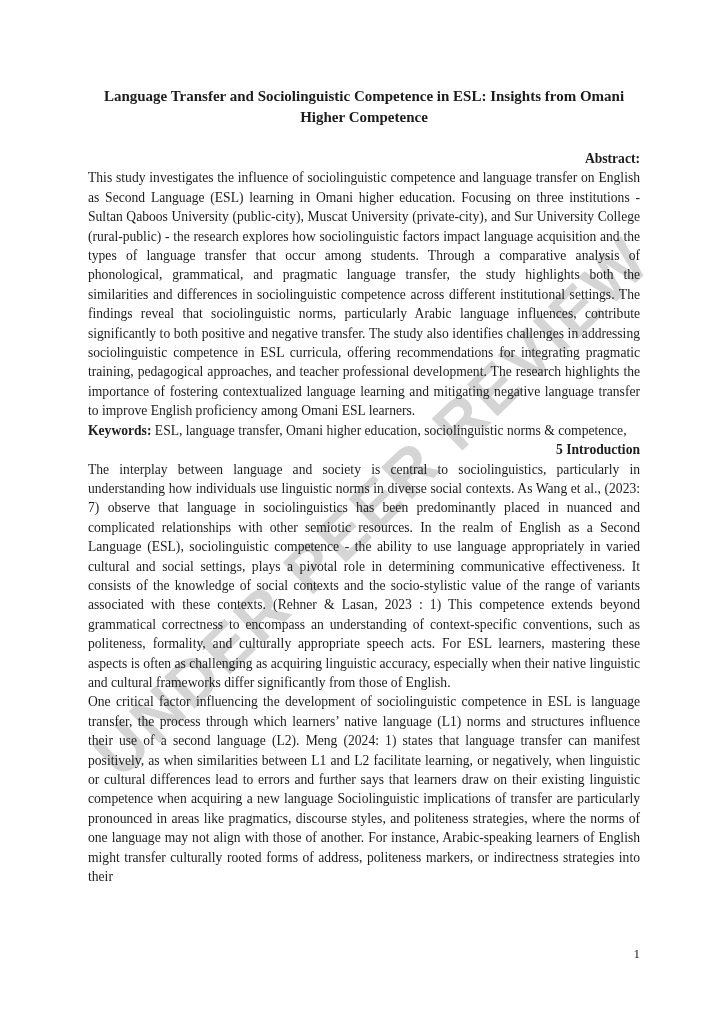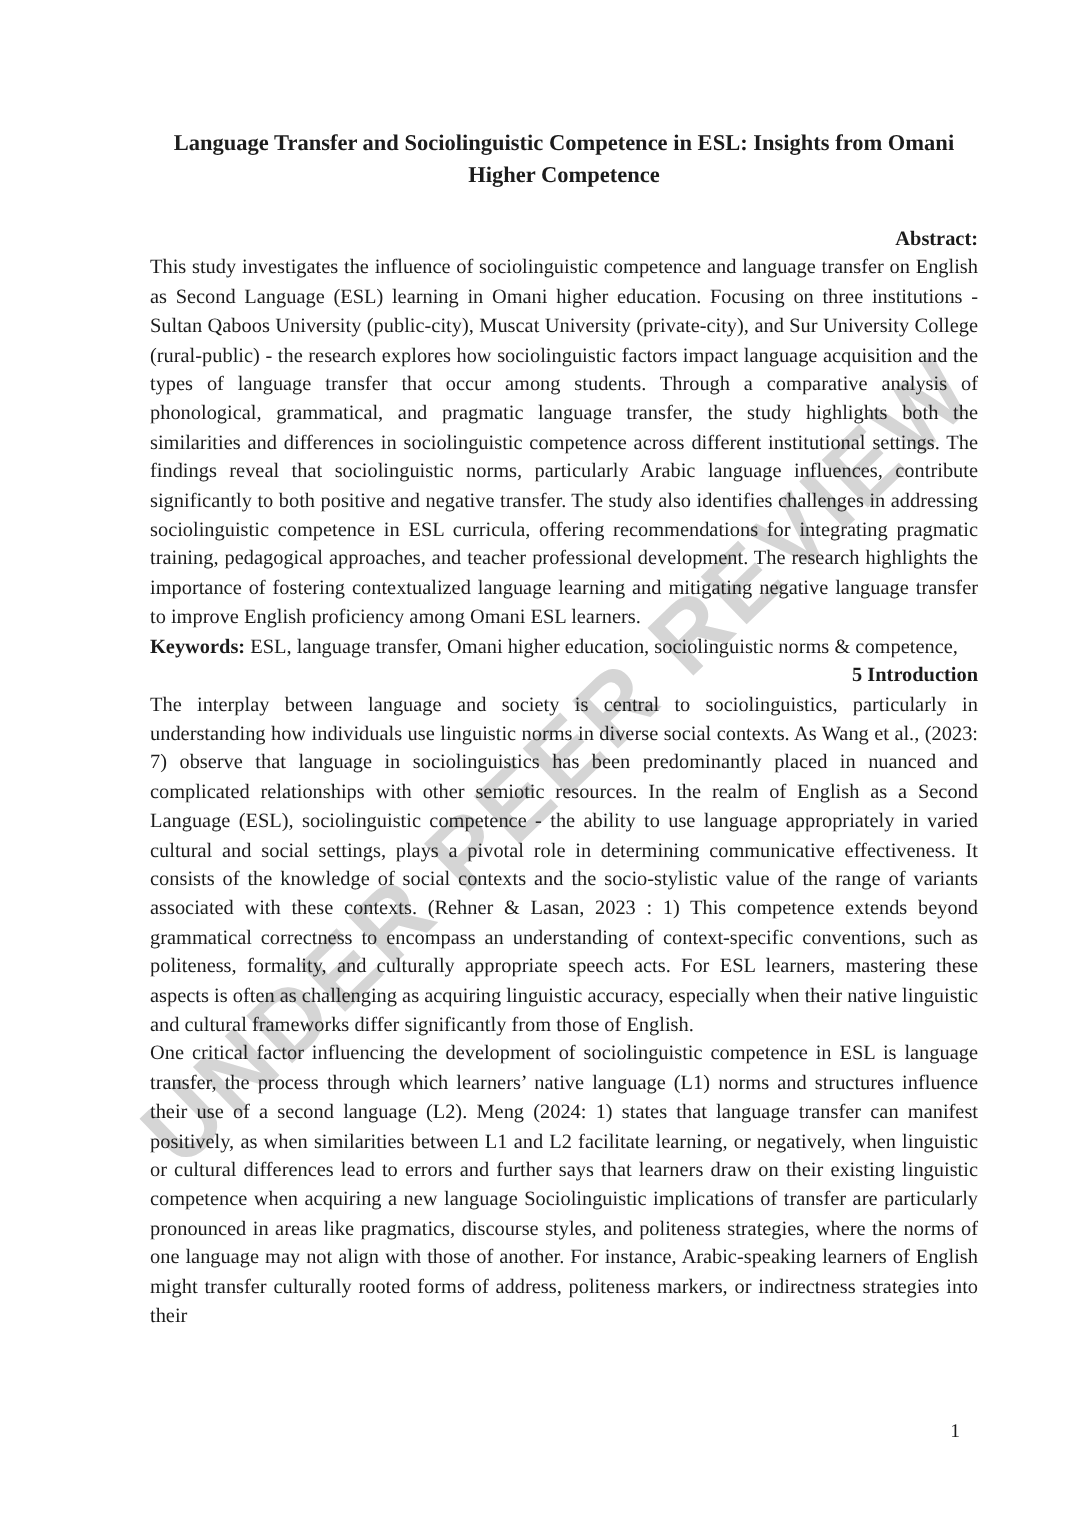--- a/index.html
+++ b/index.html
@@ -27,21 +27,21 @@
     font-size: 64px;
     letter-spacing: 3px;
     color: #c7c7c7;
     opacity: 0.75;
     white-space: nowrap;
     z-index: 0;
     user-select: none;
   }
   .content {
     position: absolute;
-    left: 100px;
+    left: 88px;
     top: 86px;
     width: 552px;
     z-index: 1;
     font-size: 13.6px;
     line-height: 19.4px;
   }
   .title {
     font-weight: bold;
     text-align: center;
     font-size: 15px;

